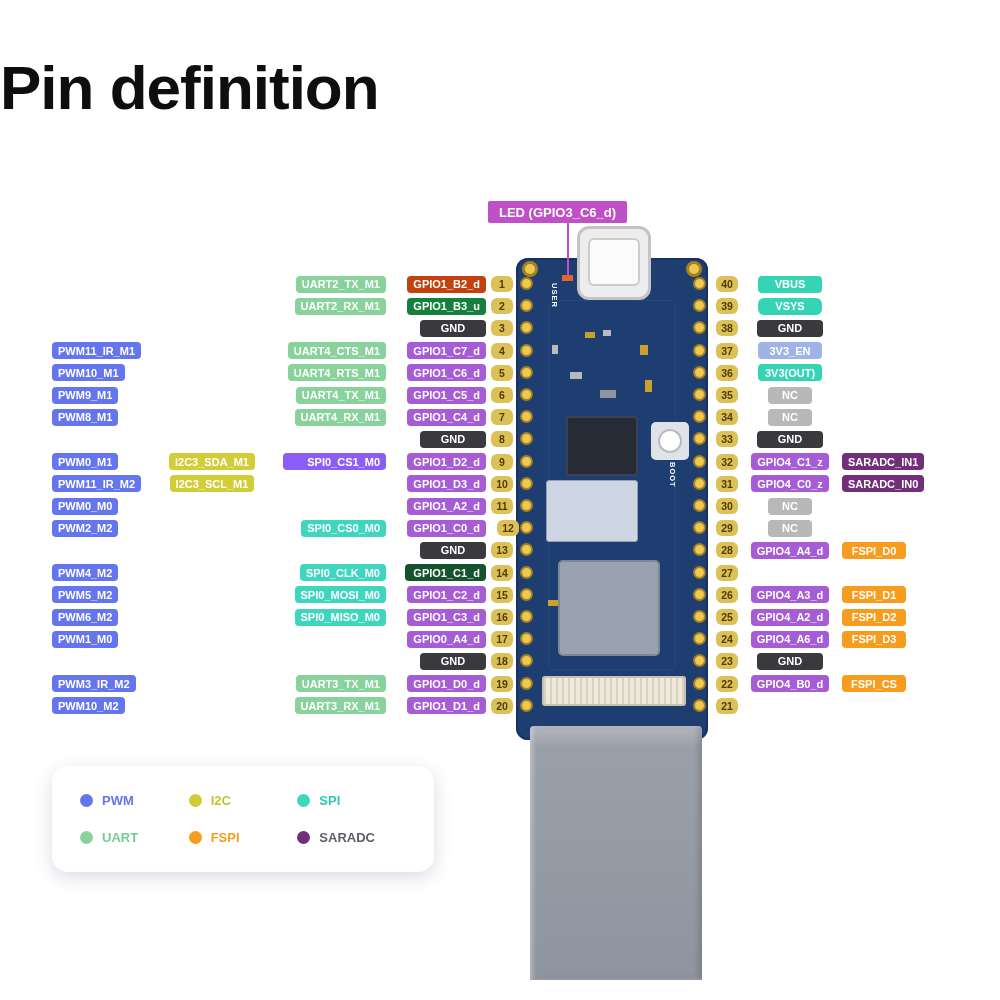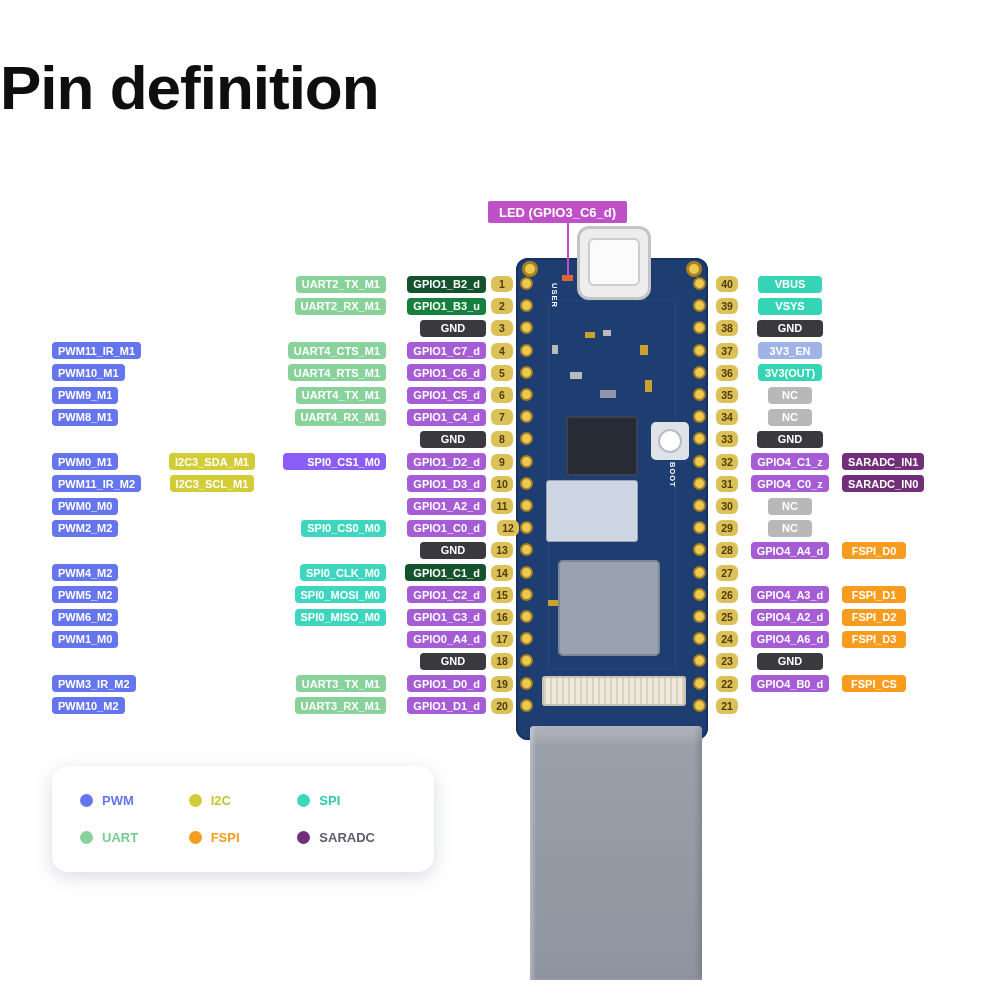--- a/index.html
+++ b/index.html
@@ -142,21 +142,21 @@
       </div>
     </div>
 
 <div class="row-left" style="top: 274.5px;">
       <div class="cell c1"></div>
       <div class="cell c2"></div>
       <div class="cell c3">
         <div class="badge t-uart" style="background: rgb(138, 210, 156);">UART2_TX_M1</div>
       </div>
       <div class="cell c4">
-        <div class="badge t-gpio" style="background: #14532d;">GPIO1_B2_d</div>
+        <div class="badge t-gpio" style="background: #c2410c;">GPIO1_B2_d</div>
       </div>
     </div>
     <div class="pin-num" style="left: 491px; top: 276px;">1</div>
     <div class="pad" style="left: 520px; top: 277px;"></div>
     <div class="pad" style="left: 693px; top: 277px;"></div>
     <div class="row-left" style="top: 296.7px;">
       <div class="cell c1"></div>
       <div class="cell c2"></div>
       <div class="cell c3">
         <div class="badge t-uart" style="background: rgb(138, 210, 156);">UART2_RX_M1</div>
@@ -422,21 +422,21 @@
     <div class="pad" style="left: 693px; top: 698.8px;"></div>
     <div class="row-right" style="top: 274.5px;">
       <div class="cell r1">
         <div class="badge t-power" style="background: rgb(53, 212, 181);">VBUS</div>
       </div>
       <div class="cell r2"></div>
     </div>
     <div class="pin-num" style="left: 716px; top: 276px;">40</div>
     <div class="row-right" style="top: 296.7px;">
       <div class="cell r1">
-        <div class="badge t-power" style="background: rgb(53, 212, 181);">VSYS</div>
+        <div class="badge t-power" style="background: rgb(53, 212, 181); border-radius: 6px;">VSYS</div>
       </div>
       <div class="cell r2"></div>
     </div>
     <div class="pin-num" style="left: 716px; top: 298.2px;">39</div>
     <div class="row-right" style="top: 318.9px;">
       <div class="cell r1">
         <div class="badge t-gnd" style="background: rgb(58, 58, 62);">GND</div>
       </div>
       <div class="cell r2"></div>
     </div>

